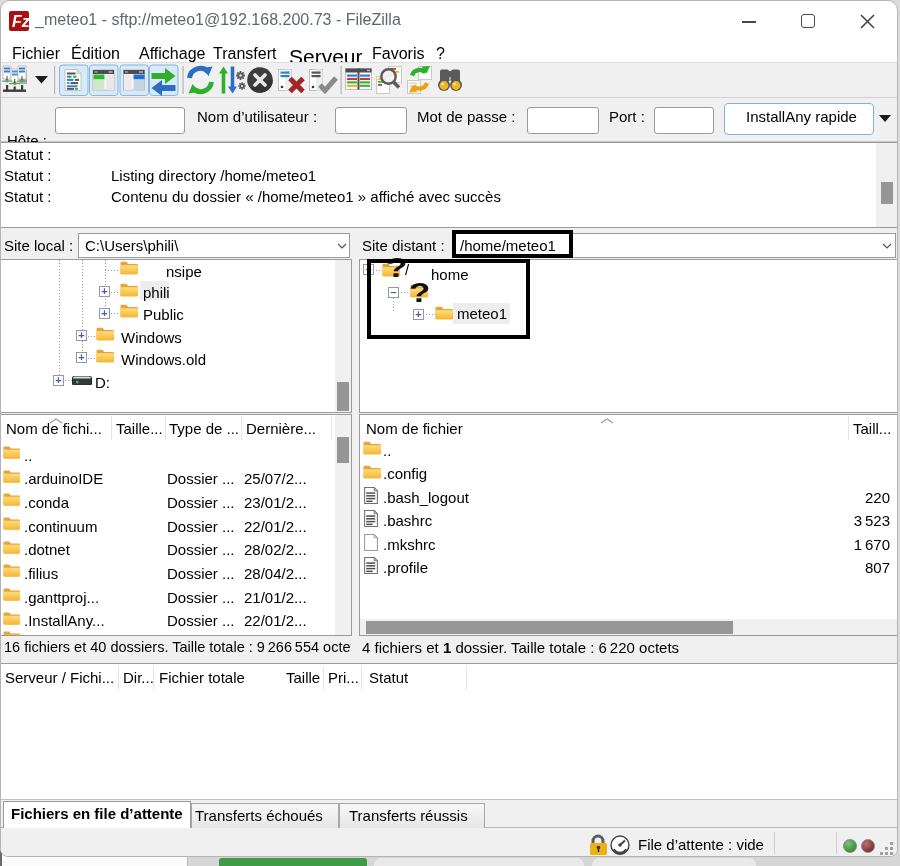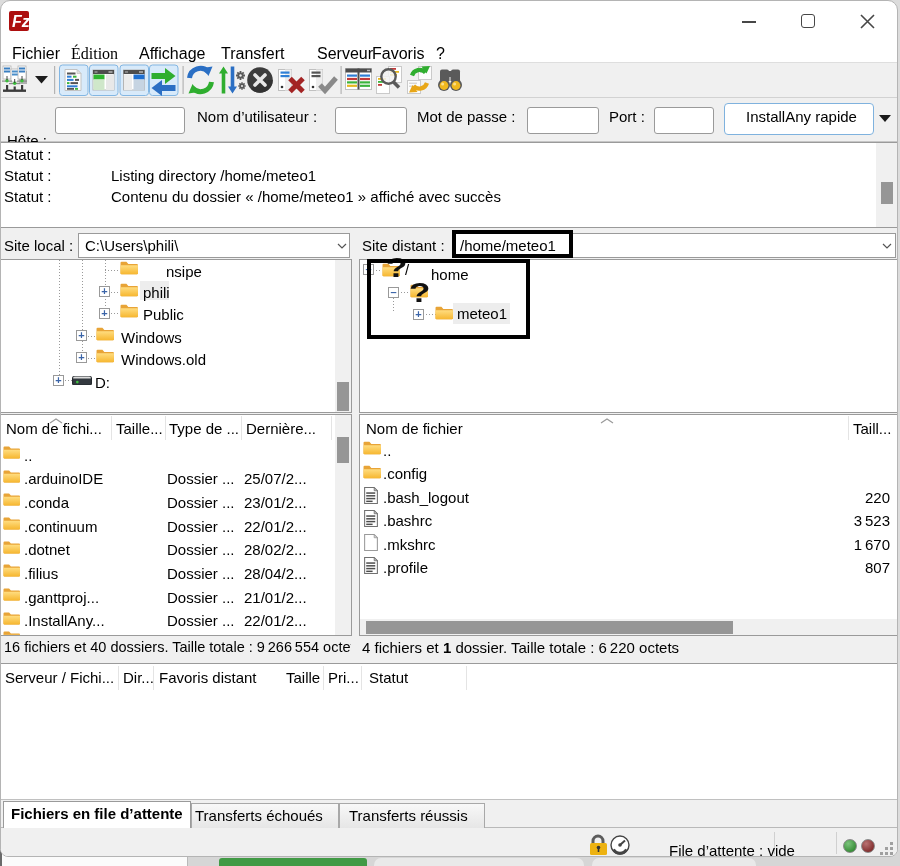--- a/index.html
+++ b/index.html
@@ -54,31 +54,32 @@
 <div class="ab" style="left:219px;top:858px;width:148px;height:8px;background:#419a45;border-radius:3px 3px 0 0;"></div>
 <div class="ab" style="left:374px;top:858px;width:210px;height:8px;background:#e9e9e9;border-radius:7px 7px 0 0;"></div>
 <div class="ab" style="left:592px;top:858px;width:164px;height:8px;background:#e9e9e9;border-radius:7px 7px 0 0;"></div>
 
 <div id="win" class="ab" style="left:0;top:0;width:898px;height:857px;background:#fff;border:1px solid #b4b4b4;border-radius:10px 10px 8px 8px;box-sizing:border-box;overflow:hidden;">
 
 <svg class="ab" style="left:8px;top:10px" width="20" height="20" viewBox="0 0 20 20">
       <rect x="0" y="0" width="20" height="20" rx="2" fill="#ad0f0f"></rect>
       <text x="3" y="16" font-family="Liberation Sans" font-style="italic" font-weight="bold" font-size="16" fill="#fff">Fz</text>
     </svg>
+<div class="t" style="left:34px;top:10px;font-size:16px;color:#5c6770;">_meteo1 - sftp://meteo1@192.168.200.73 - FileZilla</div>
 <div class="ab" style="left:741px;top:20px;width:14px;height:2px;background:#474747;"></div>
 <div class="ab" style="left:800px;top:13px;width:14px;height:14px;border:1.5px solid #474747;border-radius:3px;box-sizing:border-box;"></div>
 <svg class="ab" style="left:858px;top:12px" width="17" height="17" viewBox="0 0 17 17">
       <path d="M2 2 L15 15 M15 2 L2 15" stroke="#474747" stroke-width="1.6"></path>
     </svg>
 
 <div class="t" style="left:11px;top:44px;font-size:16px;">Fichier</div>
-<div class="t" style="left:70px;top:44px;font-size:16px;font-family:Liberation Serif, serif;">Édition</div>
+<div class="t" style="left:70px;top:44px;font-size:16px;">Édition</div>
 <div class="t" style="left:138px;top:44px;font-size:16px;">Affichage</div>
-<div class="t" style="left:220px;top:44px;font-size:16px;">Transfert</div>
-<div class="t" style="left:316px;top:44px;font-size:16px;text-align:right;">Serveur</div>
+<div class="t" style="left:212px;top:44px;font-size:16px;">Transfert</div>
+<div class="t" style="left:288px;top:44px;font-size:21px;text-align:right;">Serveur</div>
 <div class="t" style="left:371px;top:44px;font-size:16px;">Favoris</div>
 <div class="t" style="left:435px;top:44px;font-size:16px;">?</div>
 
 <div class="ab" id="toolbar" style="left:0;top:61px;width:898px;height:36px;background:#f0f0f0;border-top:1px solid #dedede;border-bottom:1px solid #d2d2d2;box-sizing:border-box;">
 <svg class="ab" style="left:0;top:0" width="898" height="34" viewBox="0 0 898 34">
 
 <g>
 <rect x="18" y="8" width="8" height="13" fill="#b0b0b0"></rect>
 <rect x="2" y="3" width="8" height="13" fill="#fff" stroke="#b5b5b5" stroke-width="0.8"></rect>
           <rect x="3" y="4.5" width="6" height="2" fill="#3a7ebf"></rect>
@@ -508,21 +509,21 @@
 <div class="t" style="left:361px;top:638px;">4 fichiers et <b>1</b> dossier. Taille totale : 6 220 octets</div>
 
 <div class="ab" style="left:0;top:662px;width:898px;height:137px;background:#fff;border-top:1px solid #9a9a9a;border-bottom:1px solid #c0c0c0;box-sizing:border-box;">
 <div class="colsep" style="left:117px;top:2px;height:24px;"></div>
 <div class="colsep" style="left:152px;top:2px;height:24px;"></div>
 <div class="colsep" style="left:322px;top:2px;height:24px;"></div>
 <div class="colsep" style="left:360px;top:2px;height:24px;"></div>
 <div class="colsep" style="left:465px;top:2px;height:24px;"></div>
 <div class="t" style="left:4px;top:5px;">Serveur / Fichi...</div>
 <div class="t" style="left:122px;top:5px;">Dir...</div>
-<div class="t" style="left:158px;top:5px;">Favoris distant</div>
+<div class="t" style="left:158px;top:5px;">Fichier totale</div>
 <div class="t" style="left:285px;top:5px;">Taille</div>
 <div class="t" style="left:327px;top:5px;">Pri...</div>
 <div class="t" style="left:368px;top:5px;">Statut</div>
 </div>
 
 <div class="ab" style="left:0;top:799px;width:898px;height:28px;background:#f0f0f0;border-bottom:1px solid #b9b9b9;box-sizing:border-box;"></div>
 <div class="ab" style="left:2px;top:800px;width:188px;height:27px;background:#fff;border:1px solid #9a9a9a;border-bottom:none;box-sizing:border-box;"></div>
 <div class="t" style="left:10px;top:804px;font-weight:bold;font-size:15px;">Fichiers en file d’attente</div>
 <div class="ab" style="left:190px;top:802px;width:148px;height:25px;background:linear-gradient(#f8f8f8,#e6e6e6);border:1px solid #a8a8a8;border-bottom:none;box-sizing:border-box;"></div>
 <div class="t" style="left:194px;top:806px;">Transferts échoués</div>
@@ -537,21 +538,21 @@
 <rect x="3" y="9" width="17" height="12" rx="1.5" fill="#edb211"></rect>
 <circle cx="11.5" cy="13.5" r="1.8" fill="#333"></circle>
       <rect x="10.7" y="14" width="1.6" height="4" fill="#333"></rect>
 </svg>
 <svg class="ab" style="left:609px;top:834px" width="20" height="20" viewBox="0 0 20 20">
 <circle cx="10" cy="10" r="9" fill="#fff" stroke="#444" stroke-width="1.4"></circle>
 <path d="M3.5 14.5 a7.5 7.5 0 0 0 13 0" fill="none" stroke="#444" stroke-width="3"></path>
 <circle cx="10" cy="10" r="1.8" fill="#444"></circle>
       <path d="M10 10 L15 5.5" stroke="#444" stroke-width="2"></path>
 </svg>
-<div class="t" style="left:668px;top:835px;margin-top:6px;">File d’attente : vide</div>
+<div class="t" style="left:637px;top:835px;">File d’attente : vide</div>
 <div class="ab" style="left:842px;top:838px;width:14px;height:14px;border-radius:50%;background:radial-gradient(circle at 35% 30%,#7cc47c,#1f7a1f);border:1px solid #888;box-sizing:border-box;"></div>
 <div class="ab" style="left:860px;top:838px;width:14px;height:14px;border-radius:50%;background:radial-gradient(circle at 35% 30%,#b97272,#6e1515);border:1px solid #888;box-sizing:border-box;"></div>
 <svg class="ab" style="left:878px;top:841px" width="16" height="14" viewBox="0 0 16 14">
       <g fill="#a0a0a0">
         <rect x="11" y="0" width="3" height="3"></rect>
         <rect x="11" y="5" width="3" height="3"></rect>
         <rect x="11" y="10" width="3" height="3"></rect>
         <rect x="6" y="5" width="3" height="3"></rect>
         <rect x="6" y="10" width="3" height="3"></rect>
         <rect x="1" y="10" width="3" height="3"></rect>

